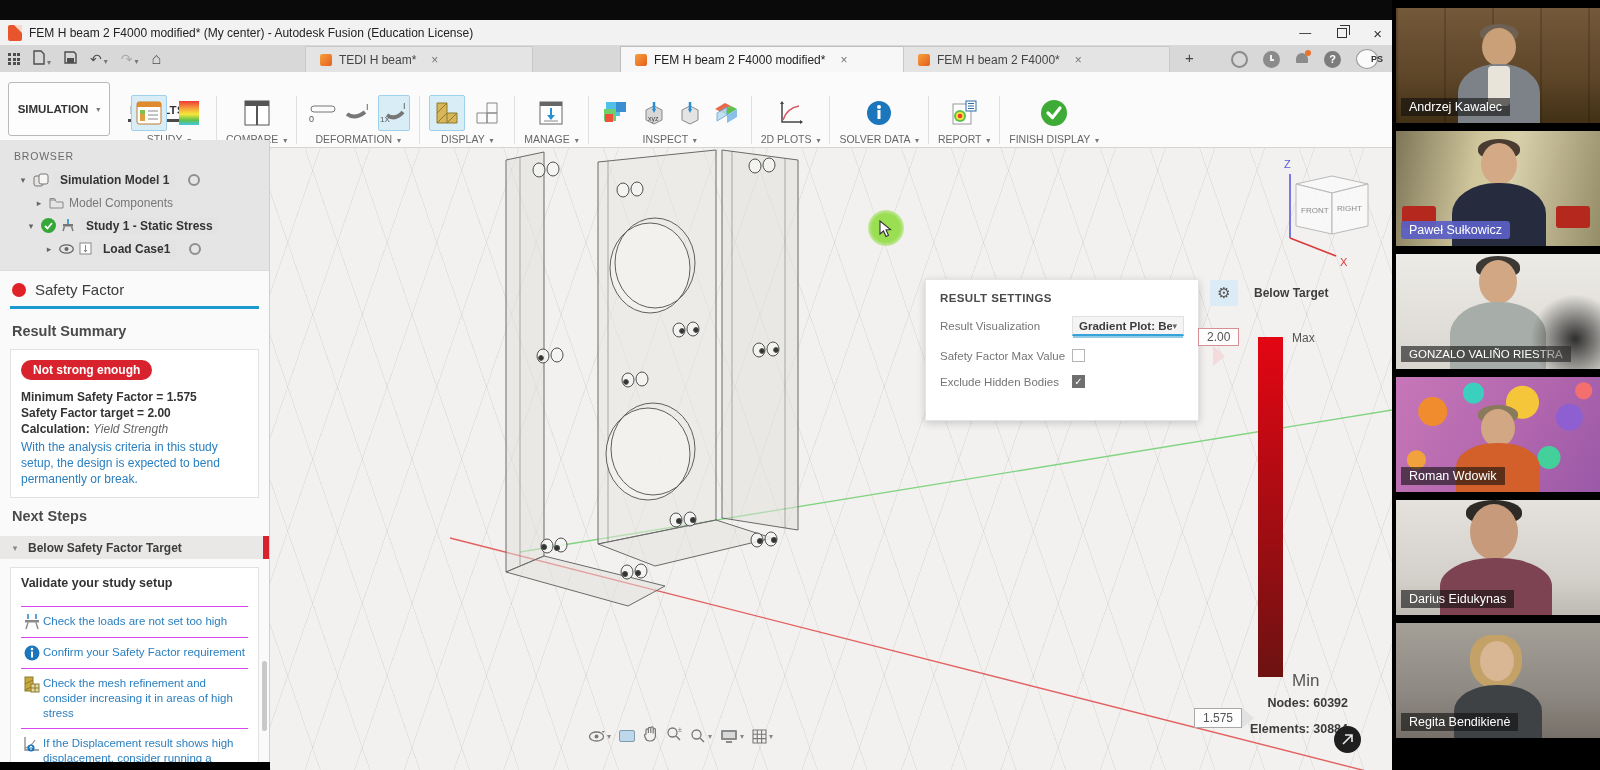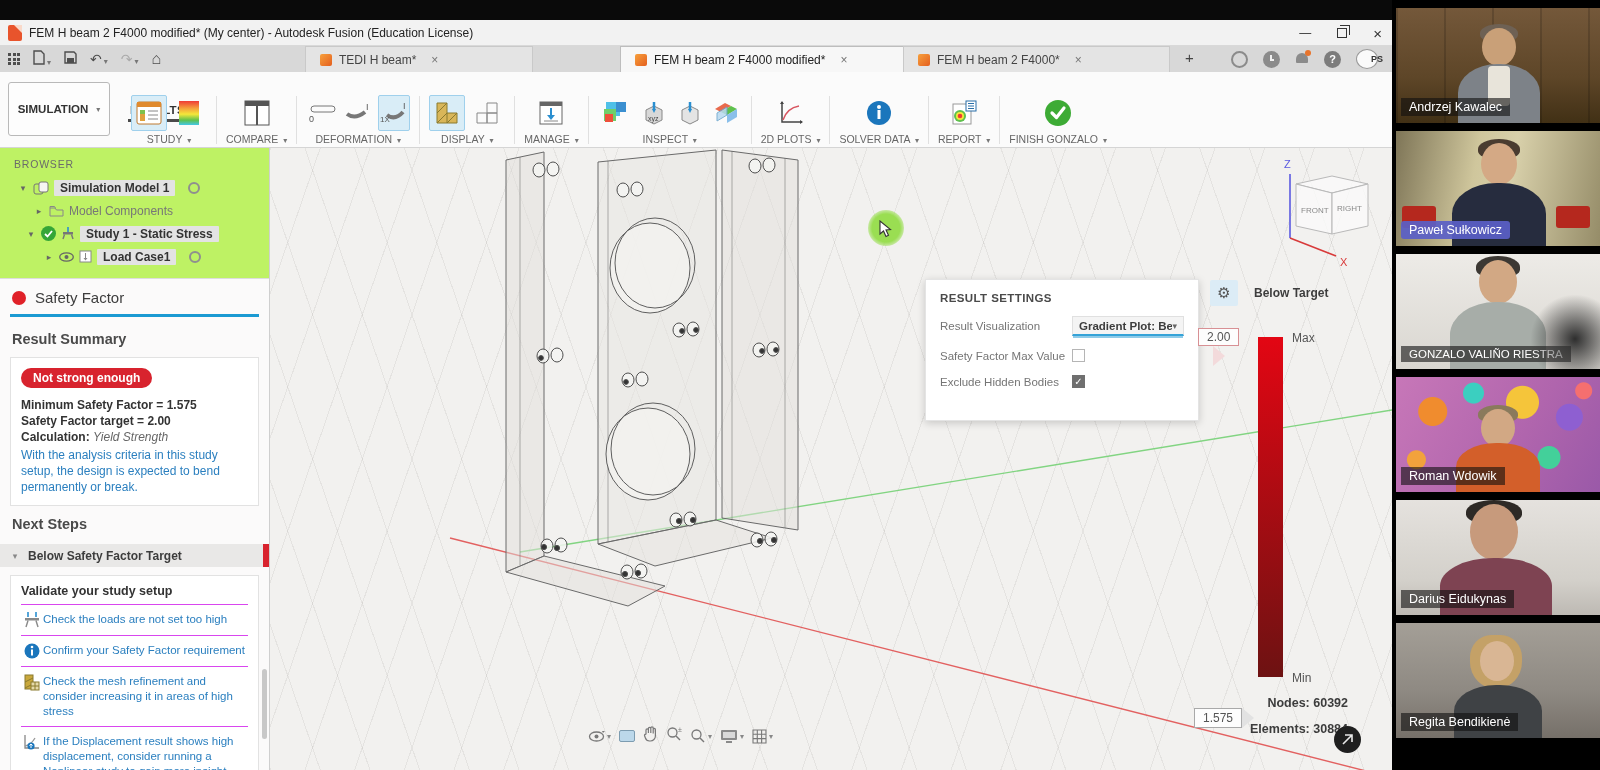--- a/index.html
+++ b/index.html
@@ -58,21 +58,21 @@
   .groups { position:absolute; left:122px; top:22px; display:flex; align-items:stretch; height:52px; }
   .grp { display:flex; flex-direction:column; align-items:center; justify-content:space-between; padding:0 9px; }
   .grp-icons { display:flex; align-items:center; gap:4px; height:38px; }
   .grp-label { font-size:10.5px; color:#666; white-space:nowrap; padding-bottom:1px;}
   .gsep { width:1px; background:#e0e0e0; margin:2px 0; }
   .ibox { width:36px; height:36px; display:flex; align-items:center; justify-content:center; border:1px solid transparent; border-radius:2px;}
   .ibox.sel { background:#d9edf7; border-color:#9fd0ec; }
   .ibox.small { width:32px; }
 
   
-  .leftpanel { position:absolute; left:0; top:148px; width:270px; height:622px; background:#bef264;
+  .leftpanel { position:absolute; left:0; top:140px; width:270px; height:622px; background:#e5e5e5;
     border-right:1px solid #cfcfcf; overflow:hidden;}
   .browser-h { font-size:10.5px; color:#6b6b6b; letter-spacing:.8px; padding:10px 0 6px 14px; }
   .trow { display:flex; align-items:center; height:23px; font-size:12px; color:#333; gap:5px;}
   .chip { padding:1px 6px; background:#e3e3e3; border-radius:1px; font-weight:bold;}
   .plain { color:#777; }
   .exp { font-size:9px; color:#666; width:10px; text-align:center;}
   .radio { width:12px; height:12px; border:2px solid #8f8f8f; border-radius:50%; margin-left:8px;}
   .gcheck { width:15px; height:15px; border-radius:50%; background:#35a637; display:flex; align-items:center; justify-content:center;}
   .gcheck svg { width:9px; height:8px; }
   .safety { position:absolute; left:0; top:130px; width:269px; height:492px; background:#fbfafa; border-top:1px solid #ddd;}
@@ -129,21 +129,21 @@
     display:flex; align-items:center; justify-content:center; font-size:15px; color:#555; border-radius:2px;}
   .leg-title { position:absolute; left:984px; top:138px; font-size:12px; font-weight:bold; color:#3d3d3d;}
   .leg-bar { position:absolute; left:988px; top:189px; width:25px; height:340px;
     background:linear-gradient(180deg,#e30613,#6d1212); }
   .chipbox { position:absolute; height:20px; display:flex; align-items:center; }
   .chipbox .val { background:#fdfdfd; border:1px solid #d89094; padding:1px 8px; font-size:12px; color:#555; height:20px; display:flex; align-items:center;}
   .chipbox .pent { width:0; height:0; border-top:10px solid transparent; border-bottom:10px solid transparent; border-left:12px solid #f3dadb; }
   .chipbox.gray .val { border-color:#a9a9a9; }
   .chipbox.gray .pent { border-left-color:#e2e2e2; }
   .leg-max { position:absolute; left:1022px; top:183px; font-size:12px; color:#555; }
-  .leg-min { position:absolute; left:1022px; top:523px; font-size:12px; color:#555; }
+  .leg-min { position:absolute; left:1022px; top:523px; font-size:17px; color:#555; }
 
   .stats { position:absolute; right:44px; top:548px; text-align:right; }
   .stats div { font-size:12.5px; font-weight:bold; color:#3c3c3c; margin-bottom:12px;}
 
   .navbar { position:absolute; left:318px; top:578px; display:flex; align-items:center; gap:8px; color:#787878;}
   .nv { display:flex; align-items:center; gap:2px; }
   .nv .c { font-size:8px; color:#888; }
   .lookat { width:16px; height:12px; background:#bcd8ea; border:1px solid #7d9cb0; border-radius:2px;}
   .zoomdark { position:absolute; left:1064px; top:578px; width:27px; height:27px; border-radius:50%;
     background:#1f1f1f; display:flex; align-items:center; justify-content:center; }
@@ -459,21 +459,21 @@
 
       <div class="grp">
         <div class="grp-icons">
           <span class="ibox">
             <svg width="28" height="28" viewBox="0 0 28 28">
                 <circle cx="14" cy="14" r="13" fill="#3dab35"></circle>
                 <polyline points="8,14 12.5,18.5 20,9" fill="none" stroke="#fff" stroke-width="3.2" stroke-linecap="round" stroke-linejoin="round"></polyline>
               </svg>
           </span>
         </div>
-        <div class="grp-label"><span>FINISH GONZALO</span> <span class="mini-caret">▾</span></div>
+        <div class="grp-label"><span>FINISH DISPLAY</span> <span class="mini-caret">▾</span></div>
       </div>
     </div>
   </div>
 
   <div class="leftpanel">
     <div class="browser-h">BROWSER</div>
 
     <div class="trow" style="padding-left:18px;">
       <span class="exp">▾</span>
       <svg width="16" height="14" viewBox="0 0 16 14">
@@ -539,21 +539,21 @@
 
       <div class="sec-h" style="padding-top:10px;">Next Steps</div>
 
       <div class="ns-group">
         <span class="exp" style="color:#888;">▾</span>
         <span class="t">Below Safety Factor Target</span>
         <span class="ns-red"></span>
       </div>
 
       <div class="card" style="margin-top:8px; padding-top:8px;">
-        <div style="font-size:12.5px; font-weight:bold; color:#333; margin-bottom:6px;">Validate your study setup</div>
+        <div style="font-size:12.5px; font-weight:bold; color:#333; margin-bottom:16px;">Validate your study setup</div>
 
         <div class="step">
           <span class="ic">
             <svg width="18" height="16" viewBox="0 0 18 16">
                 <line x1="5" y1="0" x2="5" y2="5" stroke="#2a8fd0" stroke-width="1.6"></line>
                 <line x1="13" y1="0" x2="13" y2="5" stroke="#2a8fd0" stroke-width="1.6"></line>
                 <rect x="2" y="6" width="14" height="2.5" fill="#8a8a8a"></rect>
                 <line x1="5" y1="8.5" x2="3" y2="15" stroke="#8a8a8a" stroke-width="1.4"></line>
                 <line x1="13" y1="8.5" x2="15" y2="15" stroke="#8a8a8a" stroke-width="1.4"></line>
               </svg>

